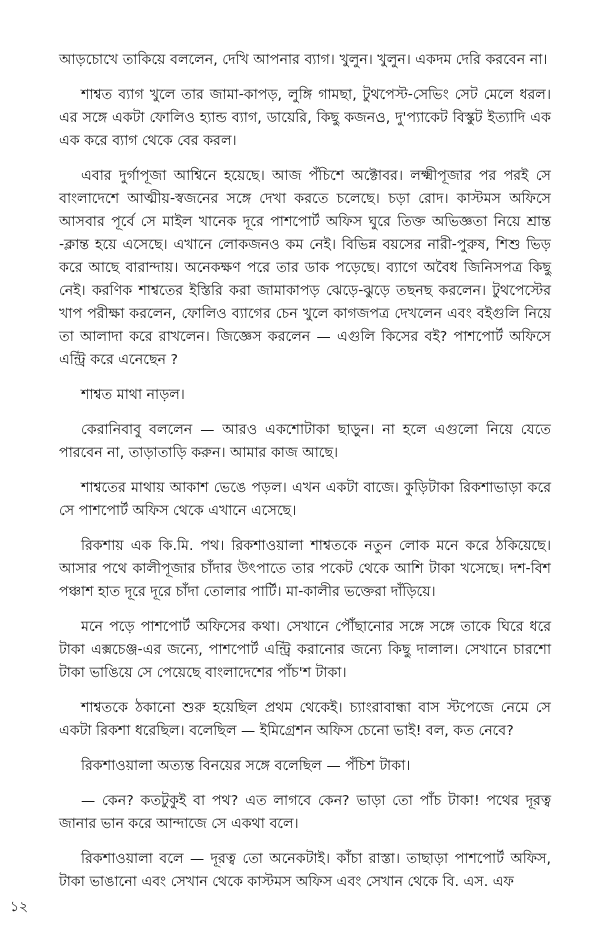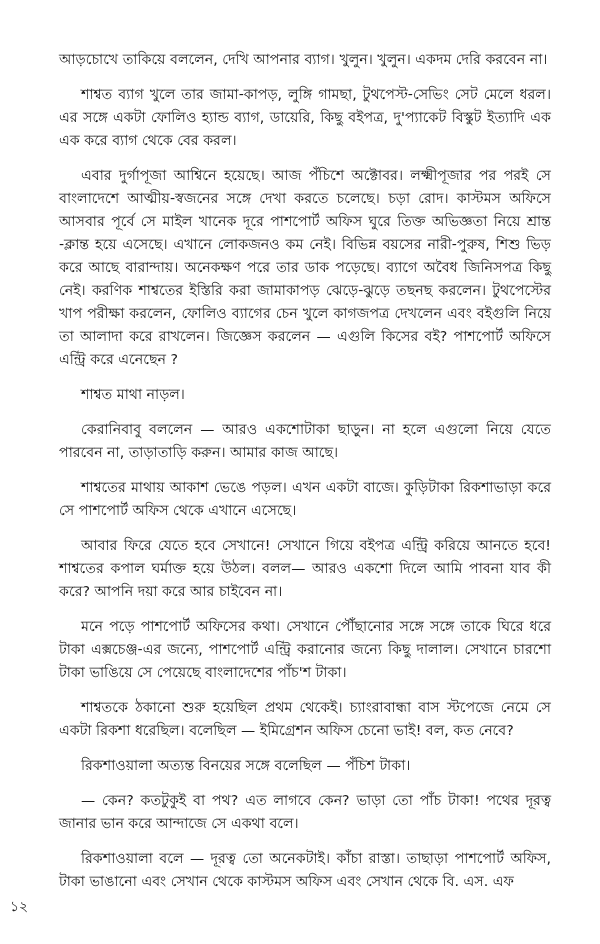--- a/index.html
+++ b/index.html
@@ -15,26 +15,26 @@
   .page-number {
     position:absolute; top:895px; left:10px; width:600px; text-align:left;
     font-family:"DejaVu Sans", sans-serif; font-size:14px; color:#222;
   }
 </style>
 </head>
 <body>
 
 <div class="page">
   <p class="para">আড়চোখে তাকিয়ে বললেন, দেখি আপনার ব্যাগ। খুলুন। খুলুন। একদম দেরি করবেন না।</p>
-  <p class="para indent">শাশ্বত ব্যাগ খুলে তার জামা-কাপড়, লুঙ্গি গামছা, টুথপেস্ট-সেভিং সেট মেলে ধরল। এর সঙ্গে একটা ফোলিও হ্যান্ড ব্যাগ, ডায়েরি, কিছু বইপত্র, দু'প্যাকেট বিস্কুট ইত্যাদি এক এক করে ব্যাগ থেকে বের করল।</p>
+  <p class="para indent">শাশ্বত ব্যাগ খুলে তার জামা-কাপড়, লুঙ্গি গামছা, টুথপেস্ট-সেভিং সেট মেলে ধরল। এর সঙ্গে একটা ফোলিও হ্যান্ড ব্যাগ, ডায়েরি, কিছু কজনও্র, দু'প্যাকেট বিস্কুট ইত্যাদি এক এক করে ব্যাগ থেকে বের করল।</p>
   <p class="para indent">এবার দুর্গাপূজা আশ্বিনে হয়েছে। আজ পঁচিশে অক্টোবর। লক্ষ্মীপূজার পর পরই সে বাংলাদেশে আত্মীয়-স্বজনের সঙ্গে দেখা করতে চলেছে। চড়া রোদ। কাস্টমস অফিসে আসবার পূর্বে সে মাইল খানেক দূরে পাশপোর্ট অফিস ঘুরে তিক্ত অভিজ্ঞতা নিয়ে শ্রান্ত -ক্লান্ত হয়ে এসেছে। এখানে লোকজনও কম নেই। বিভিন্ন বয়সের নারী-পুরুষ, শিশু ভিড় করে আছে বারান্দায়। অনেকক্ষণ পরে তার ডাক পড়েছে। ব্যাগে অবৈধ জিনিসপত্র কিছু নেই। করণিক শাশ্বতের ইস্তিরি করা জামাকাপড় ঝেড়ে-ঝুড়ে তছনছ করলেন। টুথপেস্টের খাপ পরীক্ষা করলেন, ফোলিও ব্যাগের চেন খুলে কাগজপত্র দেখলেন এবং বইগুলি নিয়ে তা আলাদা করে রাখলেন। জিজ্ঞেস করলেন — এগুলি কিসের বই? পাশপোর্ট অফিসে এন্ট্রি করে এনেছেন ?</p>
   <p class="para indent">শাশ্বত মাথা নাড়ল।</p>
   <p class="para indent">কেরানিবাবু বললেন — আরও একশোটাকা ছাড়ুন। না হলে এগুলো নিয়ে যেতে পারবেন না, তাড়াতাড়ি করুন। আমার কাজ আছে।</p>
   <p class="para indent">শাশ্বতের মাথায় আকাশ ভেঙে পড়ল। এখন একটা বাজে। কুড়িটাকা রিকশাভাড়া করে সে পাশপোর্ট অফিস থেকে এখানে এসেছে।</p>
-  <p class="para indent">আবার ফিরে যেতে হবে সেখানে! সেখানে গিয়ে বইপত্র এন্ট্রি করিয়ে আনতে হবে! শাশ্বতের কপাল ঘর্মাক্ত হয়ে উঠল। বলল— আরও একশো দিলে আমি পাবনা যাব কী করে? আপনি দয়া করে আর চাইবেন না।</p>
+  <p class="para indent">রিকশায় এক কি.মি. পথ। রিকশাওয়ালা শাশ্বতকে নতুন লোক মনে করে ঠকিয়েছে। আসার পথে কালীপূজার চাঁদার উৎপাতে তার পকেট থেকে আশি টাকা খসেছে। দশ-বিশ পঞ্চাশ হাত দূরে দূরে চাঁদা তোলার পার্টি। মা-কালীর ভক্তেরা দাঁড়িয়ে।</p>
   <p class="para indent">মনে পড়ে পাশপোর্ট অফিসের কথা। সেখানে পৌঁছানোর সঙ্গে সঙ্গে তাকে ঘিরে ধরে টাকা এক্সচেঞ্জ-এর জন্যে, পাশপোর্ট এন্ট্রি করানোর জন্যে কিছু দালাল। সেখানে চারশো টাকা ভাঙিয়ে সে পেয়েছে বাংলাদেশের পাঁচ'শ টাকা।</p>
   <p class="para indent">শাশ্বতকে ঠকানো শুরু হয়েছিল প্রথম থেকেই। চ্যাংরাবান্ধা বাস স্টপেজে নেমে সে একটা রিকশা ধরেছিল। বলেছিল — ইমিগ্রেশন অফিস চেনো ভাই! বল, কত নেবে?</p>
   <p class="para indent">রিকশাওয়ালা অত্যন্ত বিনয়ের সঙ্গে বলেছিল — পঁচিশ টাকা।</p>
   <p class="para indent">— কেন? কতটুকুই বা পথ? এত লাগবে কেন? ভাড়া তো পাঁচ টাকা! পথের দূরত্ব জানার ভান করে আন্দাজে সে একথা বলে।</p>
   <p class="para indent">রিকশাওয়ালা বলে — দূরত্ব তো অনেকটাই। কাঁচা রাস্তা। তাছাড়া পাশপোর্ট অফিস, টাকা ভাঙানো এবং সেখান থেকে কাস্টমস অফিস এবং সেখান থেকে বি. এস. এফ</p>
 </div>
 
 <div class="page-number">১২</div>
 
 </body></html>

